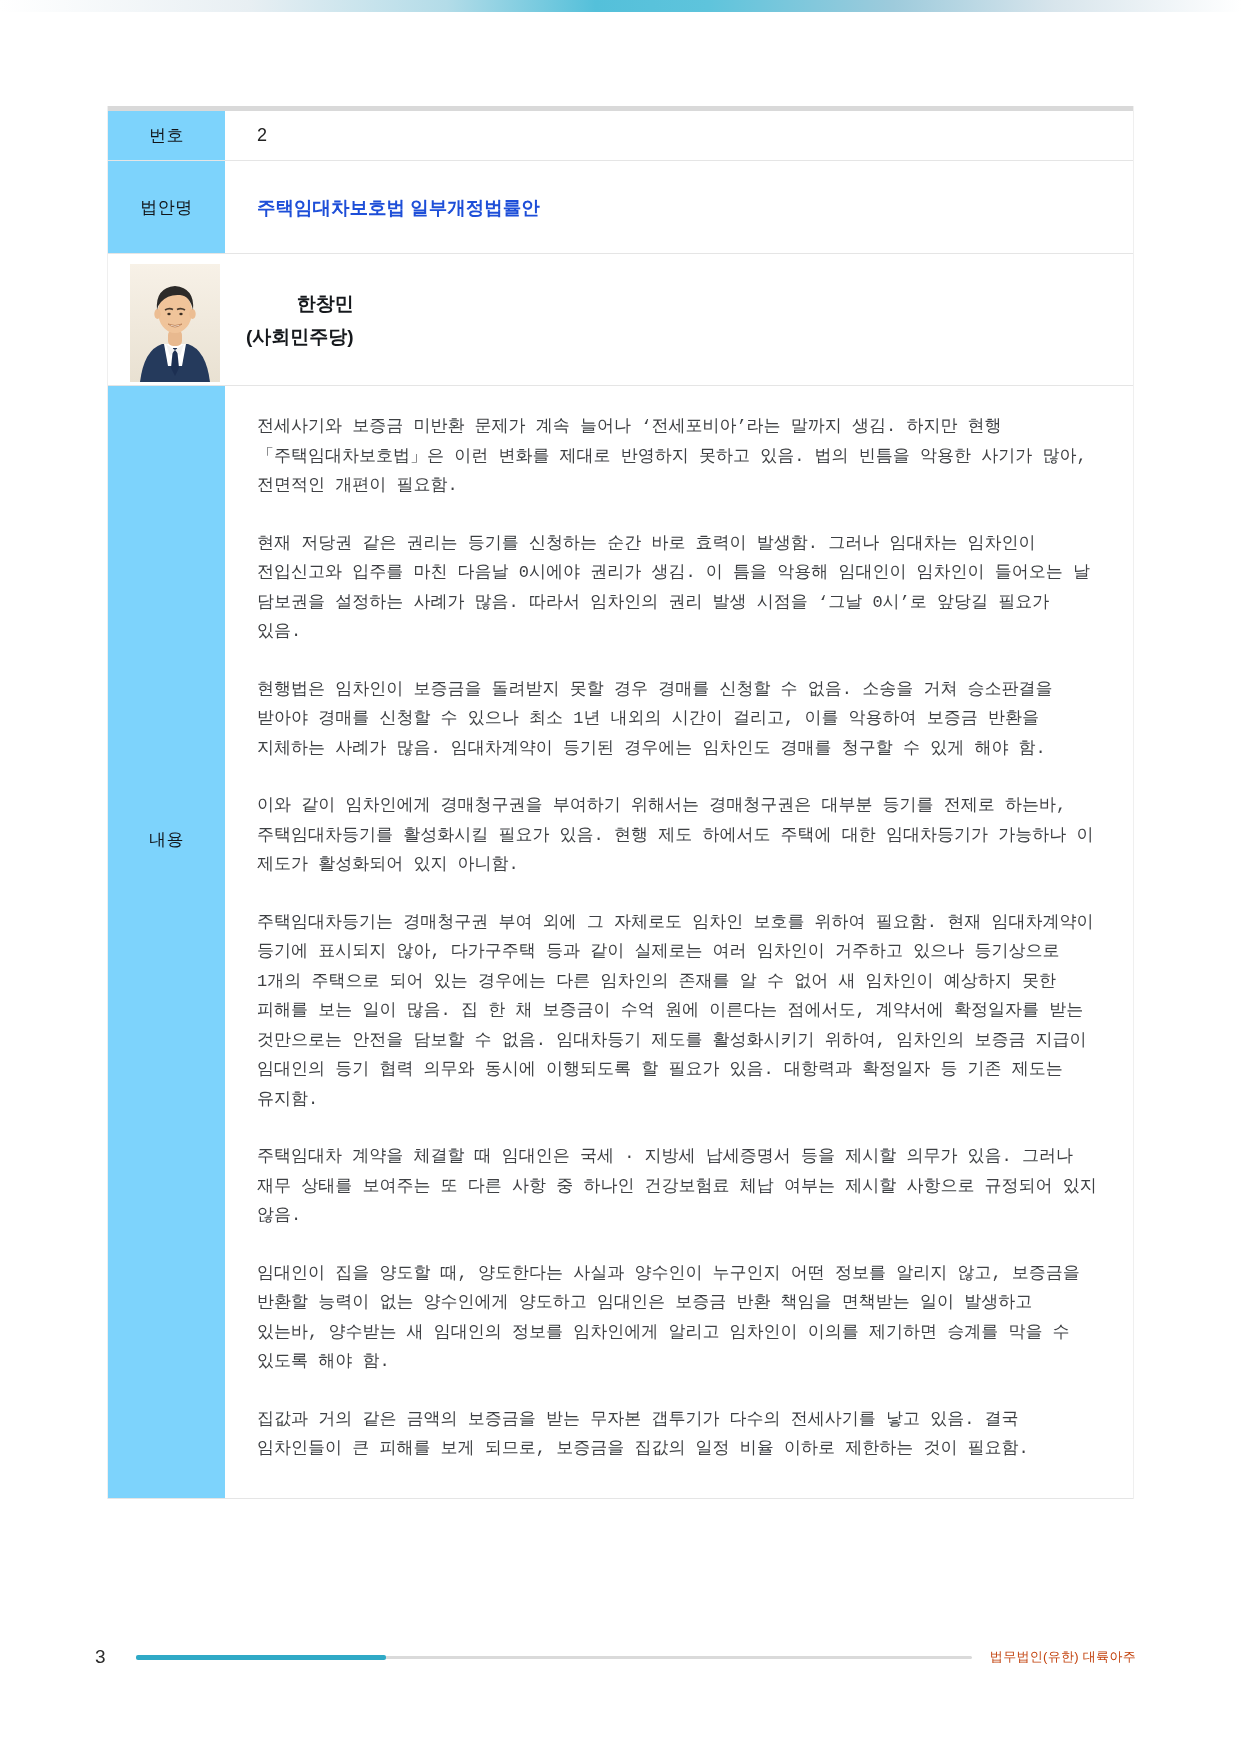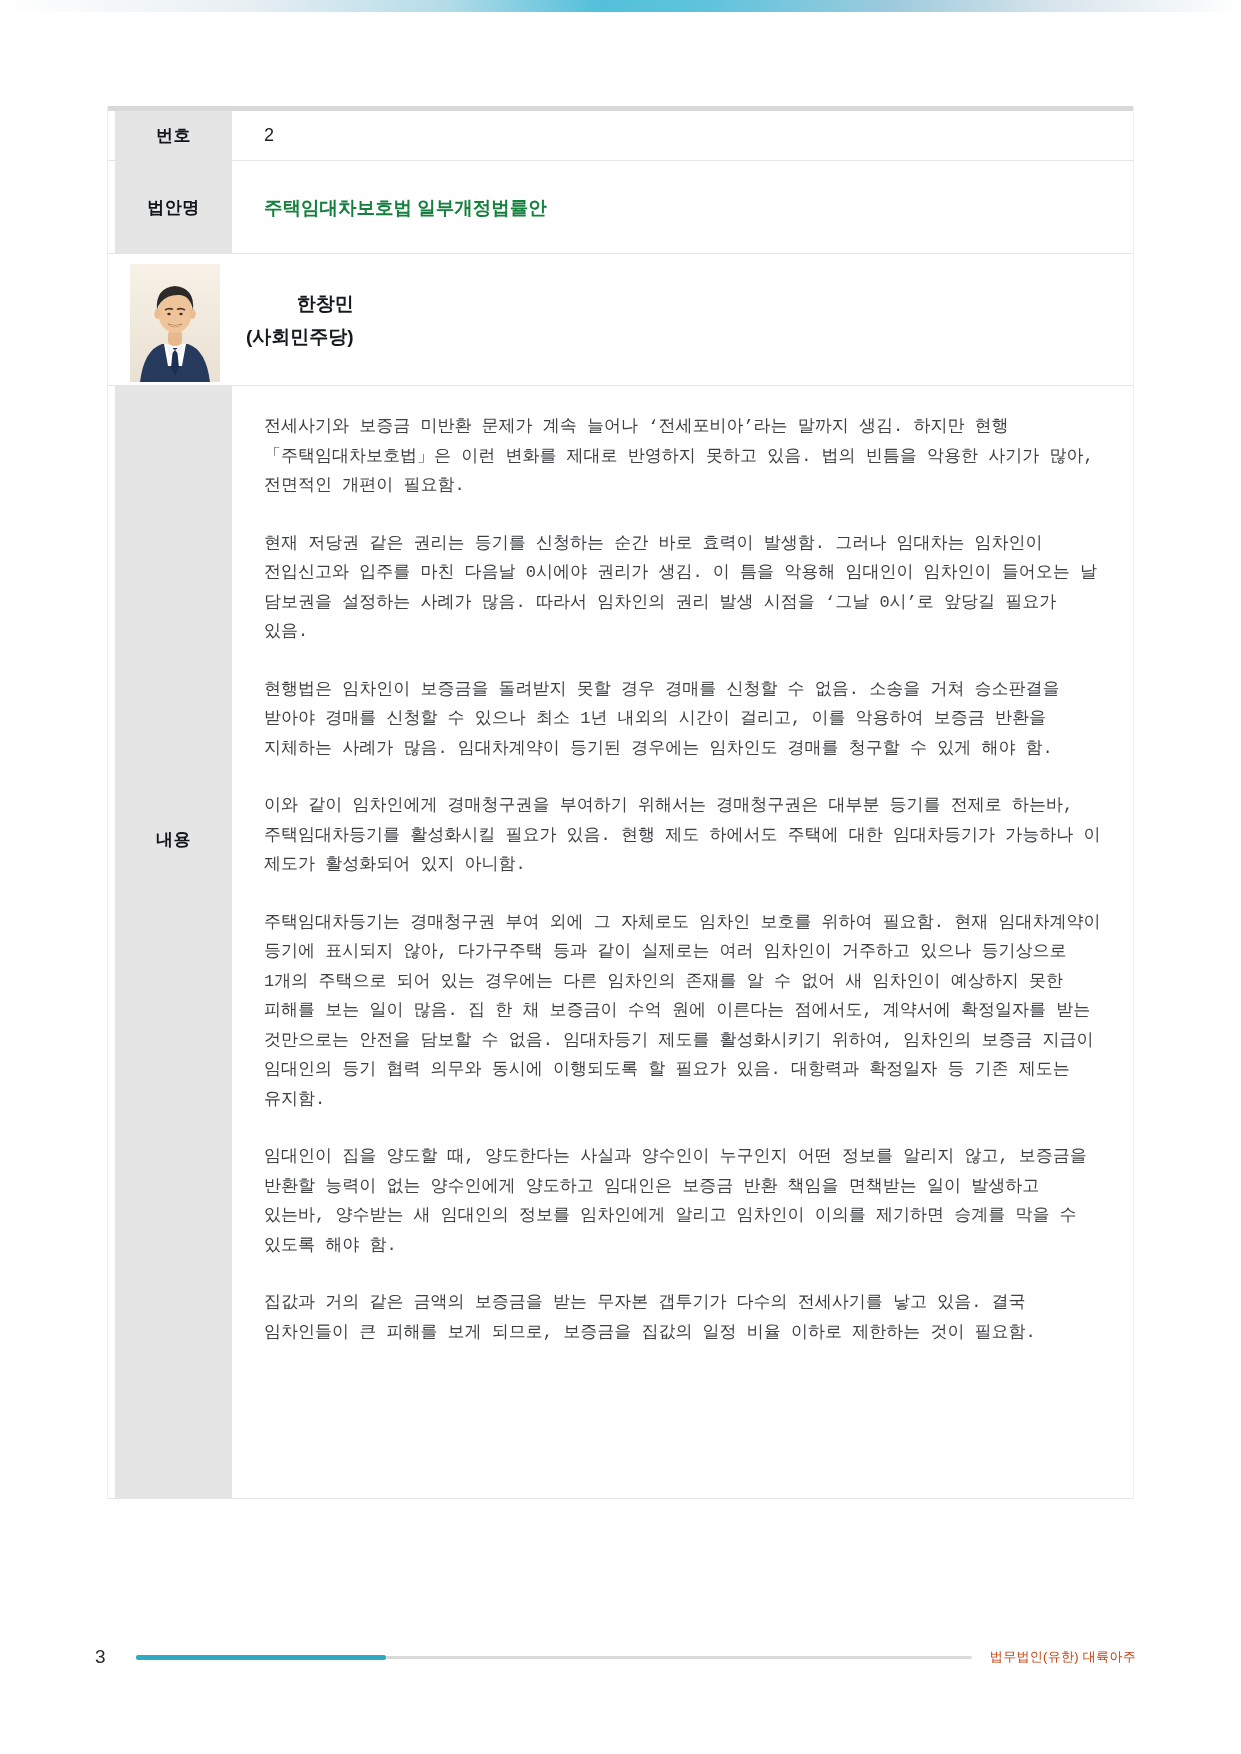--- a/index.html
+++ b/index.html
@@ -19,30 +19,30 @@
     box-sizing:border-box;
   }
   .table-topbar { height:5px; background:#d9d9d9; }
   .row { display:flex; border-bottom:1px solid #e5e5e5; box-sizing:border-box; }
   .row-no       { height:50px; }
   .row-name     { height:93px; }
   .row-proposer { height:132px; }
   .row-content  { height:1113px; }
 
   .label-cell {
-    width:119px; flex:0 0 119px; background:#e5e5e5;
+    width:119px; flex:0 0 119px; background:#7dd3fc;
     display:flex; align-items:center; justify-content:center;
-    font-size:17px; font-weight:bold; color:#111418; letter-spacing:0.5px;
-    border-right:2px solid #ffffff; box-sizing:border-box;margin-left:7px;
+    font-size:17px; font-weight:normal; color:#111418; letter-spacing:0.5px;
+    border-right:2px solid #ffffff; box-sizing:border-box;
   }
   .label-cell.label-top { align-items:flex-start; padding-top:442px; }
 
   .value-cell { flex:1 1 auto; background:#ffffff; box-sizing:border-box; }
   .value-no   { display:flex; align-items:center; padding-left:30px; font-size:18px; color:#222; }
-  .value-name { display:flex; align-items:center; padding-left:30px; font-size:18.5px; font-weight:bold; color:#15803d; }
+  .value-name { display:flex; align-items:center; padding-left:30px; font-size:18.5px; font-weight:bold; color:#1d4ed8; }
 
   .value-proposer { display:flex; align-items:center; padding-left:22px; }
   .photo-frame { width:90px; height:118px; margin-top:6px; overflow:hidden; flex:0 0 90px; }
   .proposer-text { margin-left:26px; font-size:19px; font-weight:bold; color:#15181c; line-height:33px;text-align:right; }
 
   .value-content { padding:26px 30px 0 30px;font-family:Liberation Mono, monospace; }
   .value-content p {
     margin:0 0 28px 0; font-size:17px; line-height:29.5px; color:#3d3f42;
     word-break:keep-all;
   }
@@ -124,20 +124,21 @@
 
     <div class="row row-content">
       <div class="label-cell label-top">내용</div>
       <div class="value-cell value-content">
 
       <p>전세사기와 보증금 미반환 문제가 계속 늘어나 ‘전세포비아’라는 말까지 생김. 하지만 현행 「주택임대차보호법」은 이런 변화를 제대로 반영하지 못하고 있음. 법의 빈틈을 악용한 사기가 많아, 전면적인 개편이 필요함.</p>
           <p>현재 저당권 같은 권리는 등기를 신청하는 순간 바로 효력이 발생함. 그러나 임대차는 임차인이 전입신고와 입주를 마친 다음날 0시에야 권리가 생김. 이 틈을 악용해 임대인이 임차인이 들어오는 날 담보권을 설정하는 사례가 많음. 따라서 임차인의 권리 발생 시점을 ‘그날 0시’로 앞당길 필요가 있음.</p>
           <p>현행법은 임차인이 보증금을 돌려받지 못할 경우 경매를 신청할 수 없음. 소송을 거쳐 승소판결을 받아야 경매를 신청할 수 있으나 최소 1년 내외의 시간이 걸리고, 이를 악용하여 보증금 반환을 지체하는 사례가 많음. 임대차계약이 등기된 경우에는 임차인도 경매를 청구할 수 있게 해야 함.</p>
           <p>이와 같이 임차인에게 경매청구권을 부여하기 위해서는 경매청구권은 대부분 등기를 전제로 하는바, 주택임대차등기를 활성화시킬 필요가 있음. 현행 제도 하에서도 주택에 대한 임대차등기가 가능하나 이 제도가 활성화되어 있지 아니함.</p>
           <p>주택임대차등기는 경매청구권 부여 외에 그 자체로도 임차인 보호를 위하여 필요함. 현재 임대차계약이 등기에 표시되지 않아, 다가구주택 등과 같이 실제로는 여러 임차인이 거주하고 있으나 등기상으로 1개의 주택으로 되어 있는 경우에는 다른 임차인의 존재를 알 수 없어 새 임차인이 예상하지 못한 피해를 보는 일이 많음. 집 한 채 보증금이 수억 원에 이른다는 점에서도, 계약서에 확정일자를 받는 것만으로는 안전을 담보할 수 없음. 임대차등기 제도를 활성화시키기 위하여, 임차인의 보증금 지급이 임대인의 등기 협력 의무와 동시에 이행되도록 할 필요가 있음. 대항력과 확정일자 등 기존 제도는 유지함.</p>
+          <p>주택임대차 계약을 체결할 때 임대인은 국세 · 지방세 납세증명서 등을 제시할 의무가 있음. 그러나 재무 상태를 보여주는 또 다른 사항 중 하나인 건강보험료 체납 여부는 제시할 사항으로 규정되어 있지 않음.</p>
           <p>임대인이 집을 양도할 때, 양도한다는 사실과 양수인이 누구인지 어떤 정보를 알리지 않고, 보증금을 반환할 능력이 없는 양수인에게 양도하고 임대인은 보증금 반환 책임을 면책받는 일이 발생하고 있는바, 양수받는 새 임대인의 정보를 임차인에게 알리고 임차인이 이의를 제기하면 승계를 막을 수 있도록 해야 함.</p>
           <p>집값과 거의 같은 금액의 보증금을 받는 무자본 갭투기가 다수의 전세사기를 낳고 있음. 결국 임차인들이 큰 피해를 보게 되므로, 보증금을 집값의 일정 비율 이하로 제한하는 것이 필요함.</p>
         </div>
     </div>
   </div>
 
   <div class="footer">
     <span class="page-num">3</span>
     <div class="footer-line">
       <div class="footer-line-accent"></div>

